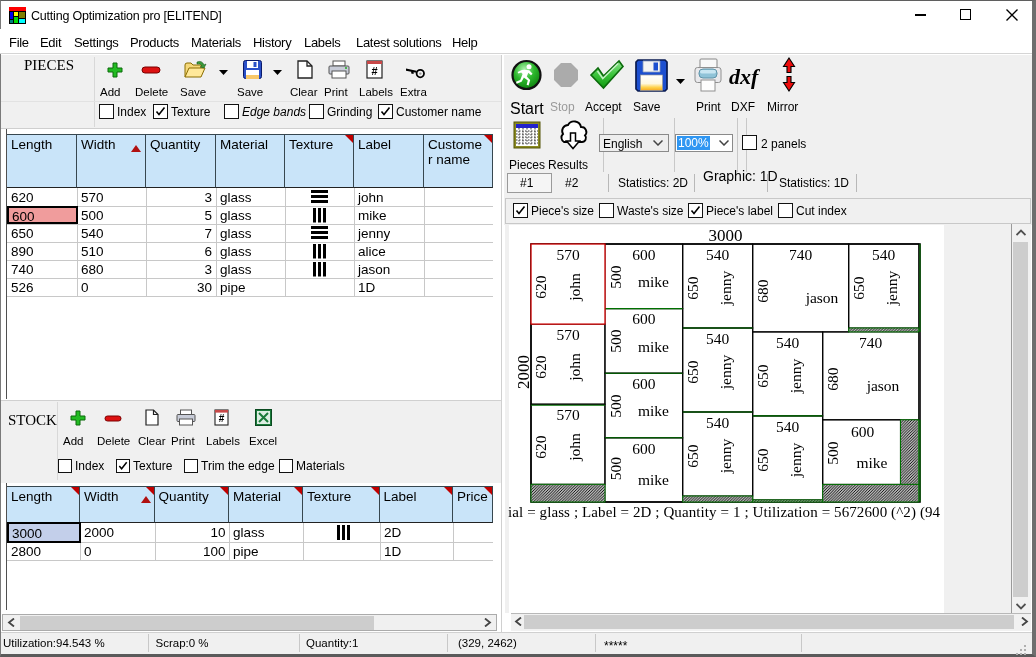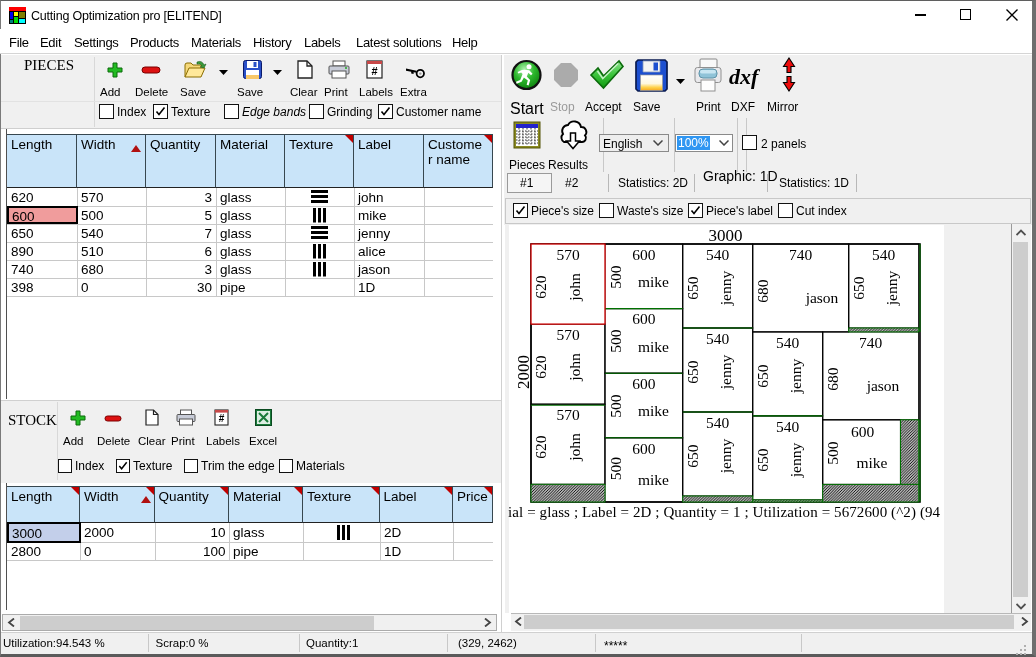--- a/index.html
+++ b/index.html
@@ -219,21 +219,21 @@
 <div class="cell" style="left:8px;top:261.0px;">740</div>
 <div class="cell" style="left:78px;top:261.0px;">680</div>
 <div class="cell" style="left:146px;top:261.0px;width:66px;text-align:right;">3</div>
 <div class="cell" style="left:217px;top:261.0px;">glass</div>
 <div class="cell" style="left:355px;top:261.0px;">jason</div>
 <svg class="abs" style="left:313px;top:262.0px;" width="14" height="14.5">
       <rect x="0" y="0" width="3" height="14.5" fill="#000"></rect>
       <rect x="5" y="0" width="3" height="14.5" fill="#000"></rect>
       <rect x="10" y="0" width="3" height="14.5" fill="#000"></rect>
     </svg>
-<div class="cell" style="left:8px;top:279.0px;">398</div>
+<div class="cell" style="left:8px;top:279.0px;">526</div>
 <div class="cell" style="left:78px;top:279.0px;">0</div>
 <div class="cell" style="left:146px;top:279.0px;width:66px;text-align:right;">30</div>
 <div class="cell" style="left:217px;top:279.0px;">pipe</div>
 <div class="cell" style="left:355px;top:279.0px;">1D</div>
 </div>
 
 <div id="stock">
   <div class="abs gray" style="left:1px;top:400px;width:500px;height:83px;border-top:1px solid #d0d0d0;"></div>
   <div class="abs serif" style="left:8px;top:411.5px;font-size:15px;">STOCK</div>
   <div class="abs" style="left:57px;top:402px;width:1px;height:78px;background:#d8d8d8;"></div>

